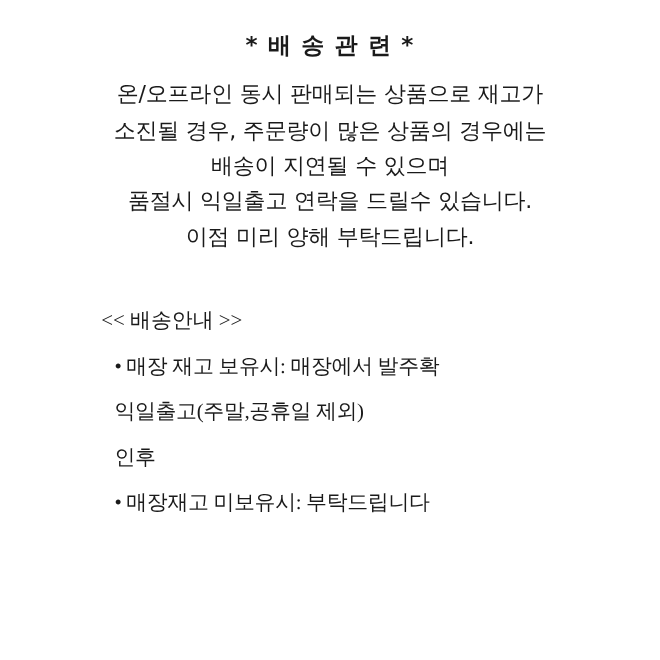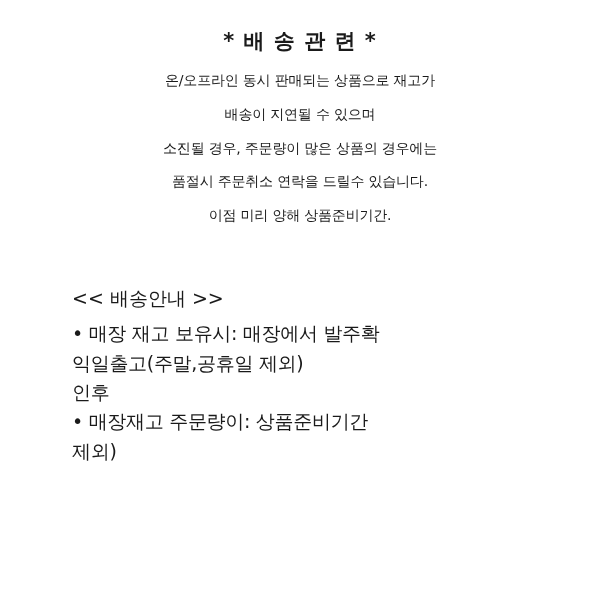--- a/index.html
+++ b/index.html
@@ -25,64 +25,64 @@
     text-align: center;
   }
   .notice-title {
     font-size: 21px;
     font-weight: bold;
     letter-spacing: 1px;
     margin: 10px 0 14px 0;
     line-height: 1.3;
   }
   .notice-line {
-    font-size: 14px;
+    font-size: 20px;
     line-height: 1.62;
     font-weight: 500;
     letter-spacing: -0.2px;
-    margin: 11px;
+    margin: 0;
   }
   .spacer {
     height: 46px;
   }
   .guide-block {
-    padding: 0 46px 0 72px;
+    padding: 0 46px 0 92px;
     text-align: left;
+    font-family: Liberation Serif, serif;
   }
   .guide-title {
     font-size: 19px;
     line-height: 1.55;
     margin: 0 0 6px 0;
     letter-spacing: 0px;
   }
   .guide-item {
     font-size: 19px;
     line-height: 1.55;
-    margin: 0;
+    margin: 12px;
     letter-spacing: -0.3px;
   }
 </style>
 </head>
 <body>
 
 <div class="page">
 
   <div class="notice-block">
     <div class="notice-title">* 배 송 관 련 *</div>
     <p class="notice-line">온/오프라인 동시 판매되는 상품으로 재고가</p>
+    <p class="notice-line">소진될 경우, 주문량이 많은 상품의 경우에는</p>
     <p class="notice-line">배송이 지연될 수 있으며</p>
-    <p class="notice-line">소진될 경우, 주문량이 많은 상품의 경우에는</p>
-    <p class="notice-line">품절시 주문취소 연락을 드릴수 있습니다.</p>
-    <p class="notice-line">이점 미리 양해 상품준비기간.</p>
+    <p class="notice-line">품절시 익일출고 연락을 드릴수 있습니다.</p>
+    <p class="notice-line">이점 미리 양해 부탁드립니다.</p>
   </div>
 
   <div class="spacer"></div>
 
   <div class="guide-block">
     <p class="guide-title">&lt;&lt; 배송안내 &gt;&gt;</p>
     <p class="guide-item">• 매장 재고 보유시: 매장에서 발주확</p>
     <p class="guide-item">익일출고(주말,공휴일 제외)</p>
     <p class="guide-item">인후</p>
-    <p class="guide-item">• 매장재고 주문량이: 상품준비기간</p>
-    <p class="guide-item">제외)</p>
+    <p class="guide-item">• 매장재고 미보유시: 부탁드립니다</p>
   </div>
 
 </div>
 
 </body></html>

